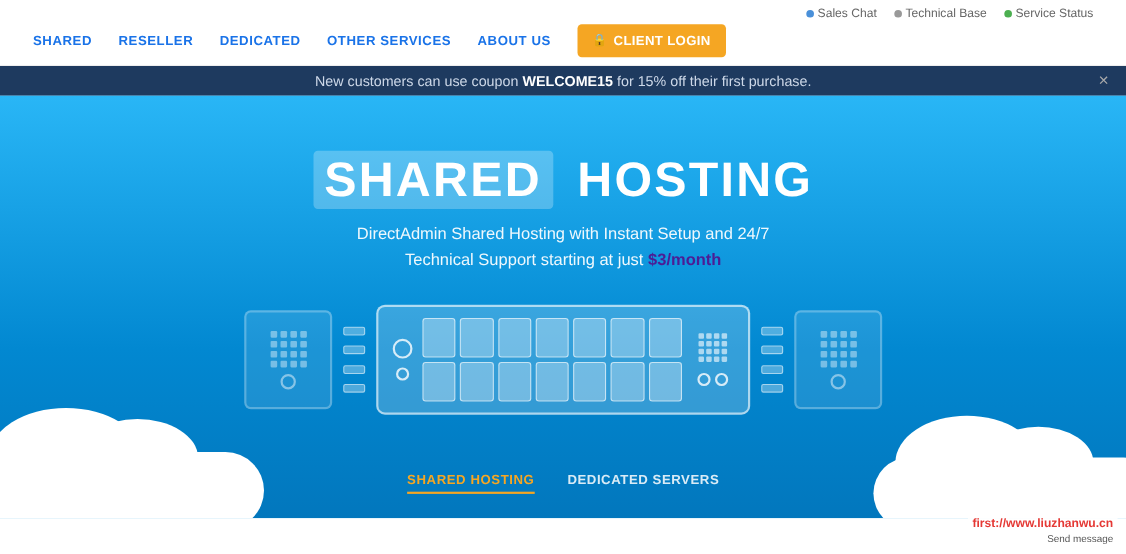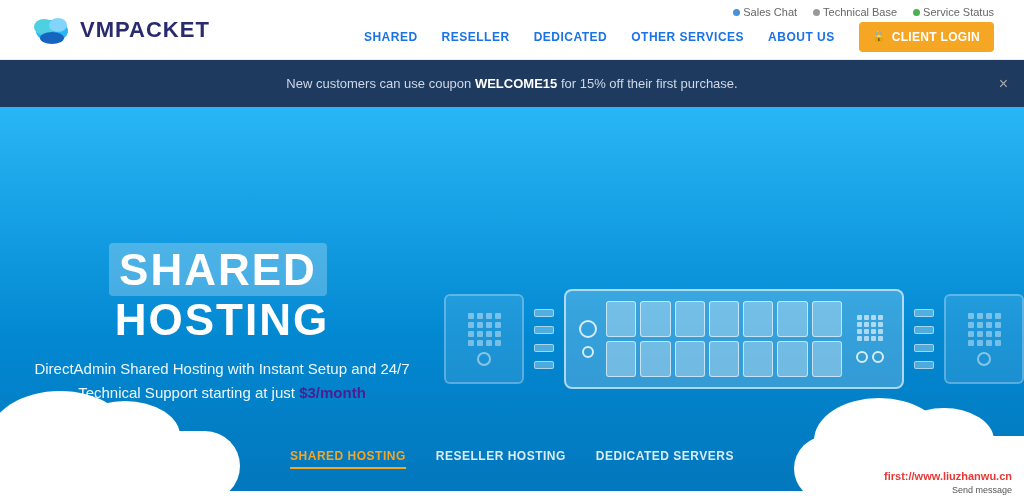--- a/index.html
+++ b/index.html
@@ -87,21 +87,21 @@
     }
     .lock-icon {
       font-size: 11px;
     }
 
     
     .banner {
       background: #1e3a5f;
       color: #cdd8e8;
       text-align: center;
-      padding: 16px;
+      padding: 6px;
       font-size: 13px;
       position: relative;
     }
     .banner strong {
       color: #fff;
       font-weight: 700;
     }
     .banner-close {
       position: absolute;
       right: 16px;
@@ -114,21 +114,21 @@
       border: none;
     }
 
     
     .hero {
       background: #1a9de0;
       position: relative;
       height: 384px;
       overflow: hidden;
       display: flex;
-      flex-direction: row;
+      flex-direction: column;
       align-items: center;
       justify-content: flex-start;
       padding-top: 52px;
     }
 
     
     .hero::before {
       content: '';
       position: absolute;
       top: 0; left: 0; right: 0; bottom: 0;
@@ -405,30 +405,20 @@
       background: rgba(255,255,255,0.75);
       padding: 1px 4px;
       border-radius: 2px;
       display: block;
     }
   </style>
 </head>
 <body>
 
 <div class="header">
-  <div class="logo-area">
-    <svg class="logo-icon" viewBox="0 0 44 38" fill="none" xmlns="http://www.w3.org/2000/svg">
-      <ellipse cx="22" cy="20" rx="16" ry="11" fill="#29b6f6"></ellipse>
-      <ellipse cx="14" cy="16" rx="10" ry="8" fill="#4dd0e1"></ellipse>
-      <ellipse cx="28" cy="14" rx="9" ry="7" fill="#81d4fa"></ellipse>
-      <path d="M10 28 Q22 18 34 28" fill="#1a73e8"></path>
-      <ellipse cx="22" cy="27" rx="12" ry="6" fill="#1565c0"></ellipse>
-    </svg>
-    <span class="logo-text">VMPACKET</span>
-  </div>
 
   <div class="header-top-right">
     <span>
       <span class="dot dot-blue"></span>
       <span>Sales Chat</span>
     </span>
     <span>
       <span class="dot dot-gray"></span>
       <span>Technical Base</span>
     </span>
@@ -578,21 +568,20 @@
     </div>
   </div>
 
   <div class="clouds-container">
     <div class="cloud cloud-left"></div>
     <div class="cloud cloud-right"></div>
   </div>
 
   <div class="hero-tabs">
     <span class="hero-tab active">SHARED HOSTING</span>
-    <span class="hero-tab">RESELLER HOSTING</span>
     <span class="hero-tab">DEDICATED SERVERS</span>
   </div>
 </div>
 
 <div class="watermark">
   <span class="watermark-url">first://www.liuzhanwu.cn</span>
   <span class="watermark-label">Send message</span>
 </div>
 
 </body></html>

